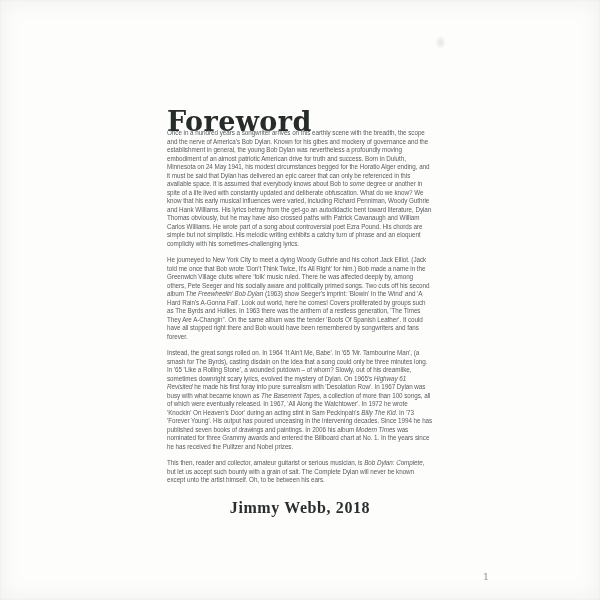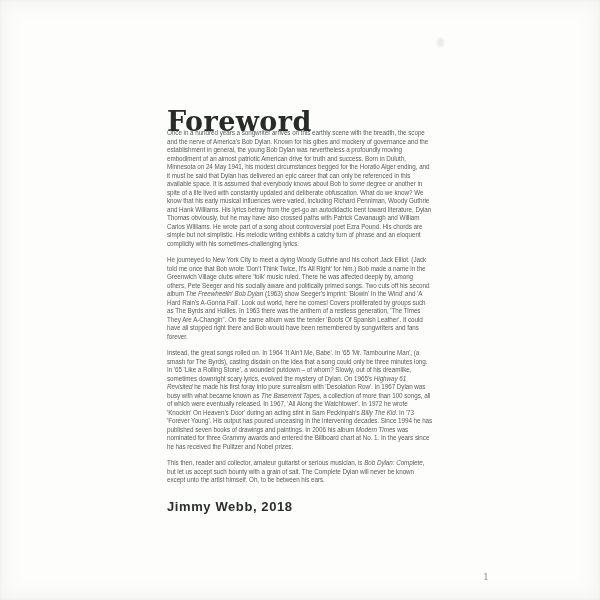--- a/index.html
+++ b/index.html
@@ -39,24 +39,24 @@
     margin:0 0 8px 0;
   }
   .body-text em{
     font-style:italic;
   }
   .author-signature{
     position:absolute;
     top:499px;
     left:167px;
     width:266px;
-    text-align:left;
-    font-family:Liberation Sans, sans-serif;
+    text-align:center;
+    font-family:Liberation Serif, serif;
     font-weight:bold;
-    font-size:13px;
+    font-size:16px;
     letter-spacing:0.6px;
     color:#2a2e2d;
   }
   .page-number{
     position:absolute;
     left:483px;top:571px;
     font-family:"DejaVu Serif","Liberation Serif",serif;
     font-size:9.5px;
     color:#8f8f8d;
   }

